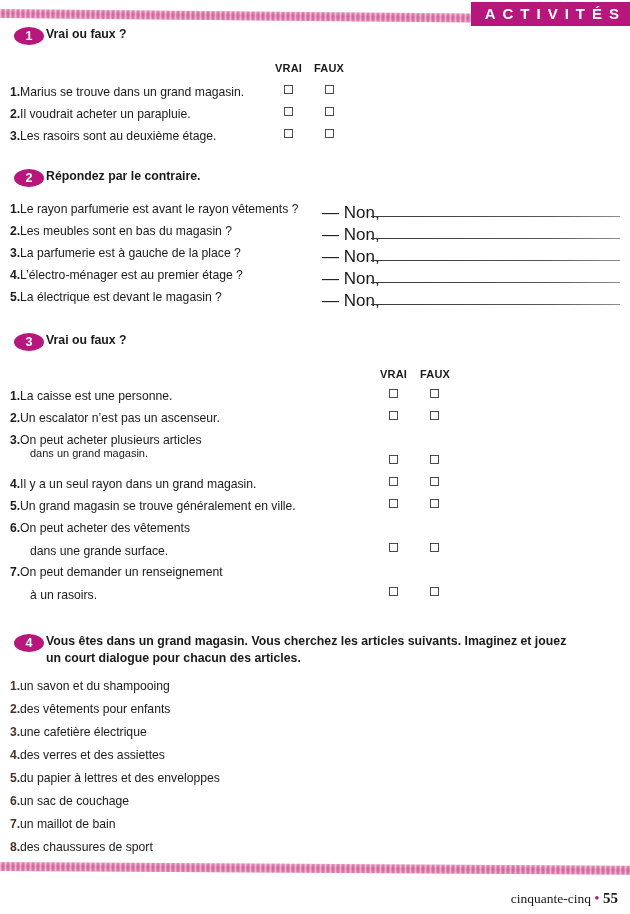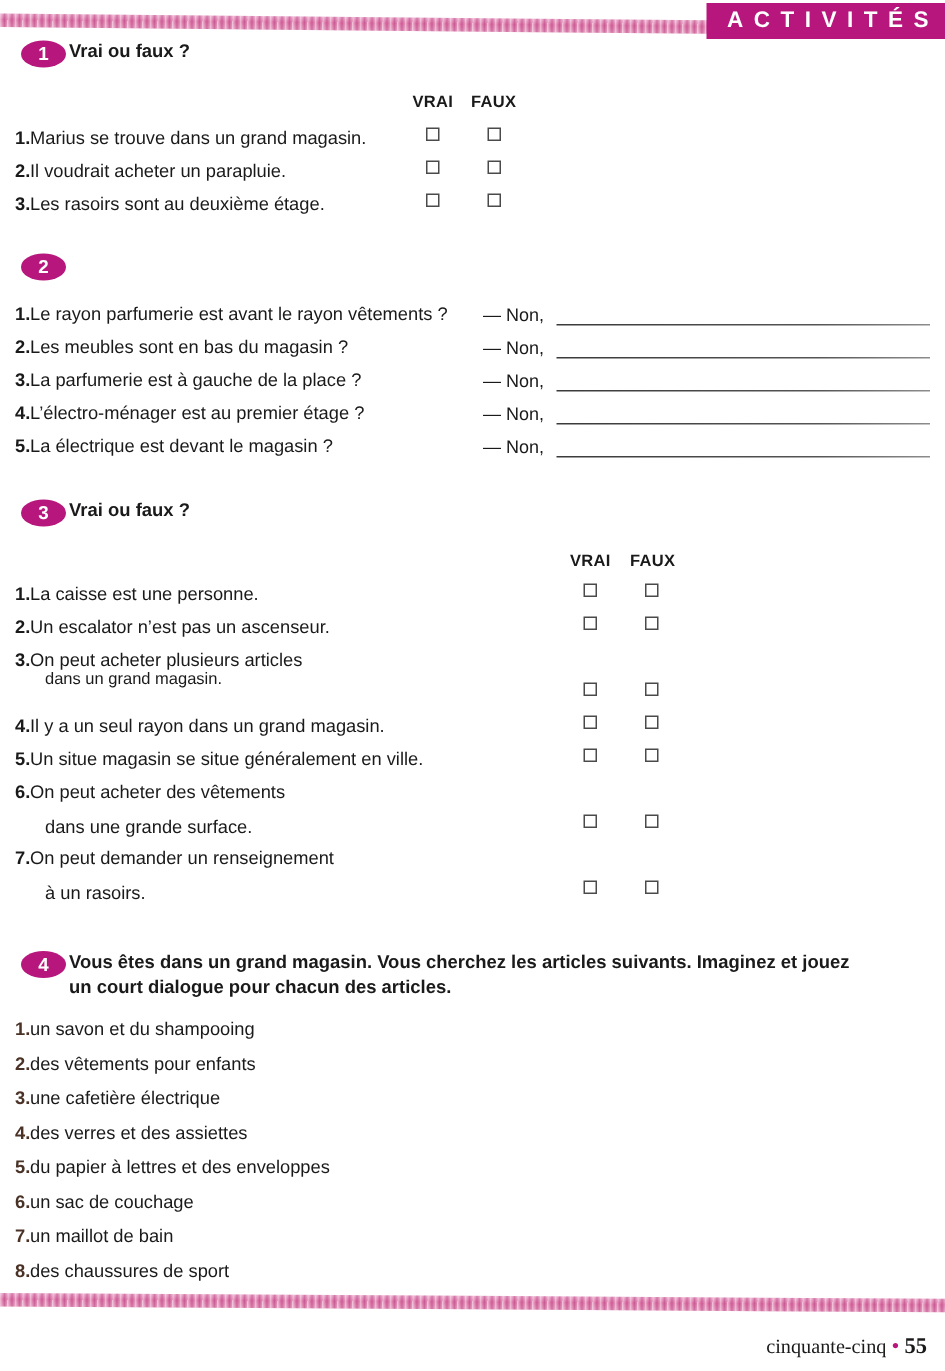--- a/index.html
+++ b/index.html
@@ -112,21 +112,21 @@
     width: 9px;
     height: 9px;
     border: 1px solid #4a4a4a;
     background: #fff;
     box-sizing: border-box;
   }
 
   
   .non-label {
     position: absolute;
-    font-size: 12px;
+    font-size: 17px;
   }
   .ruleline {
     position: absolute;
     height: 1px;
     background: linear-gradient(90deg,#3a3a3a 0%, #555 70%, #8d8d8d 100%);
   }
   .arow {
     display: flex;
     align-items: baseline;
     font-size: 12.2px;
@@ -187,20 +187,21 @@
   <div class="cbox" style="left:325px; top:59px;"></div>
   <div class="cbox" style="left:284px; top:81px;"></div>
   <div class="cbox" style="left:325px; top:81px;"></div>
   <div class="cbox" style="left:284px; top:103px;"></div>
   <div class="cbox" style="left:325px; top:103px;"></div>
 </div>
 
 <div class="exercise" id="exercise-2" style="top:168px;">
   <div class="ex-head">
     <div class="badge">2</div>
+    <div class="ex-title">Répondez par le contraire.</div>
   </div>
 
   <div class="qrow" style="position:absolute; left:0; top:35px;">
     <span class="qnum">1.</span>
     <span class="qtext">Le rayon parfumerie est avant le rayon vêtements ?</span>
   </div>
   <div class="qrow" style="position:absolute; left:0; top:57px;">
     <span class="qnum">2.</span>
     <span class="qtext">Les meubles sont en bas du magasin ?</span>
   </div>
@@ -255,21 +256,21 @@
   </div>
   <div style="position:absolute; left:30px; top:115px; font-size:11px;">dans un grand magasin.</div>
 
   <div class="qrow" style="position:absolute; left:0; top:146px;">
     <span class="qnum">4.</span>
     <span class="qtext">Il y a un seul rayon dans un grand magasin.</span>
   </div>
 
   <div class="qrow" style="position:absolute; left:0; top:168px;">
     <span class="qnum">5.</span>
-    <span class="qtext">Un situe magasin se situe généralement en ville.</span>
+    <span class="qtext">Un grand magasin se trouve généralement en ville.</span>
   </div>
 
   <div class="qrow" style="position:absolute; left:0; top:190px;">
     <span class="qnum">6.</span>
     <span class="qtext">On peut acheter des vêtements</span>
   </div>
   <div style="position:absolute; left:30px; top:212px; font-size:12.2px;">dans une grande surface.</div>
 
   <div class="qrow" style="position:absolute; left:0; top:234px;">
     <span class="qnum">7.</span>

